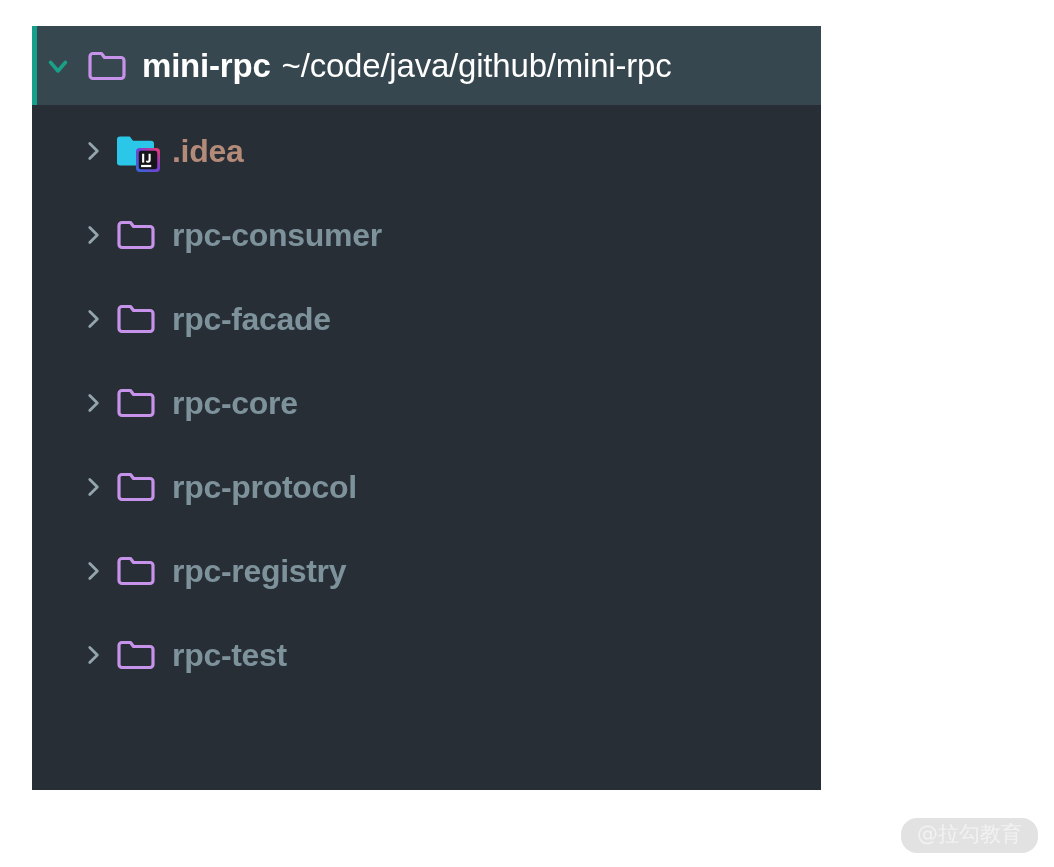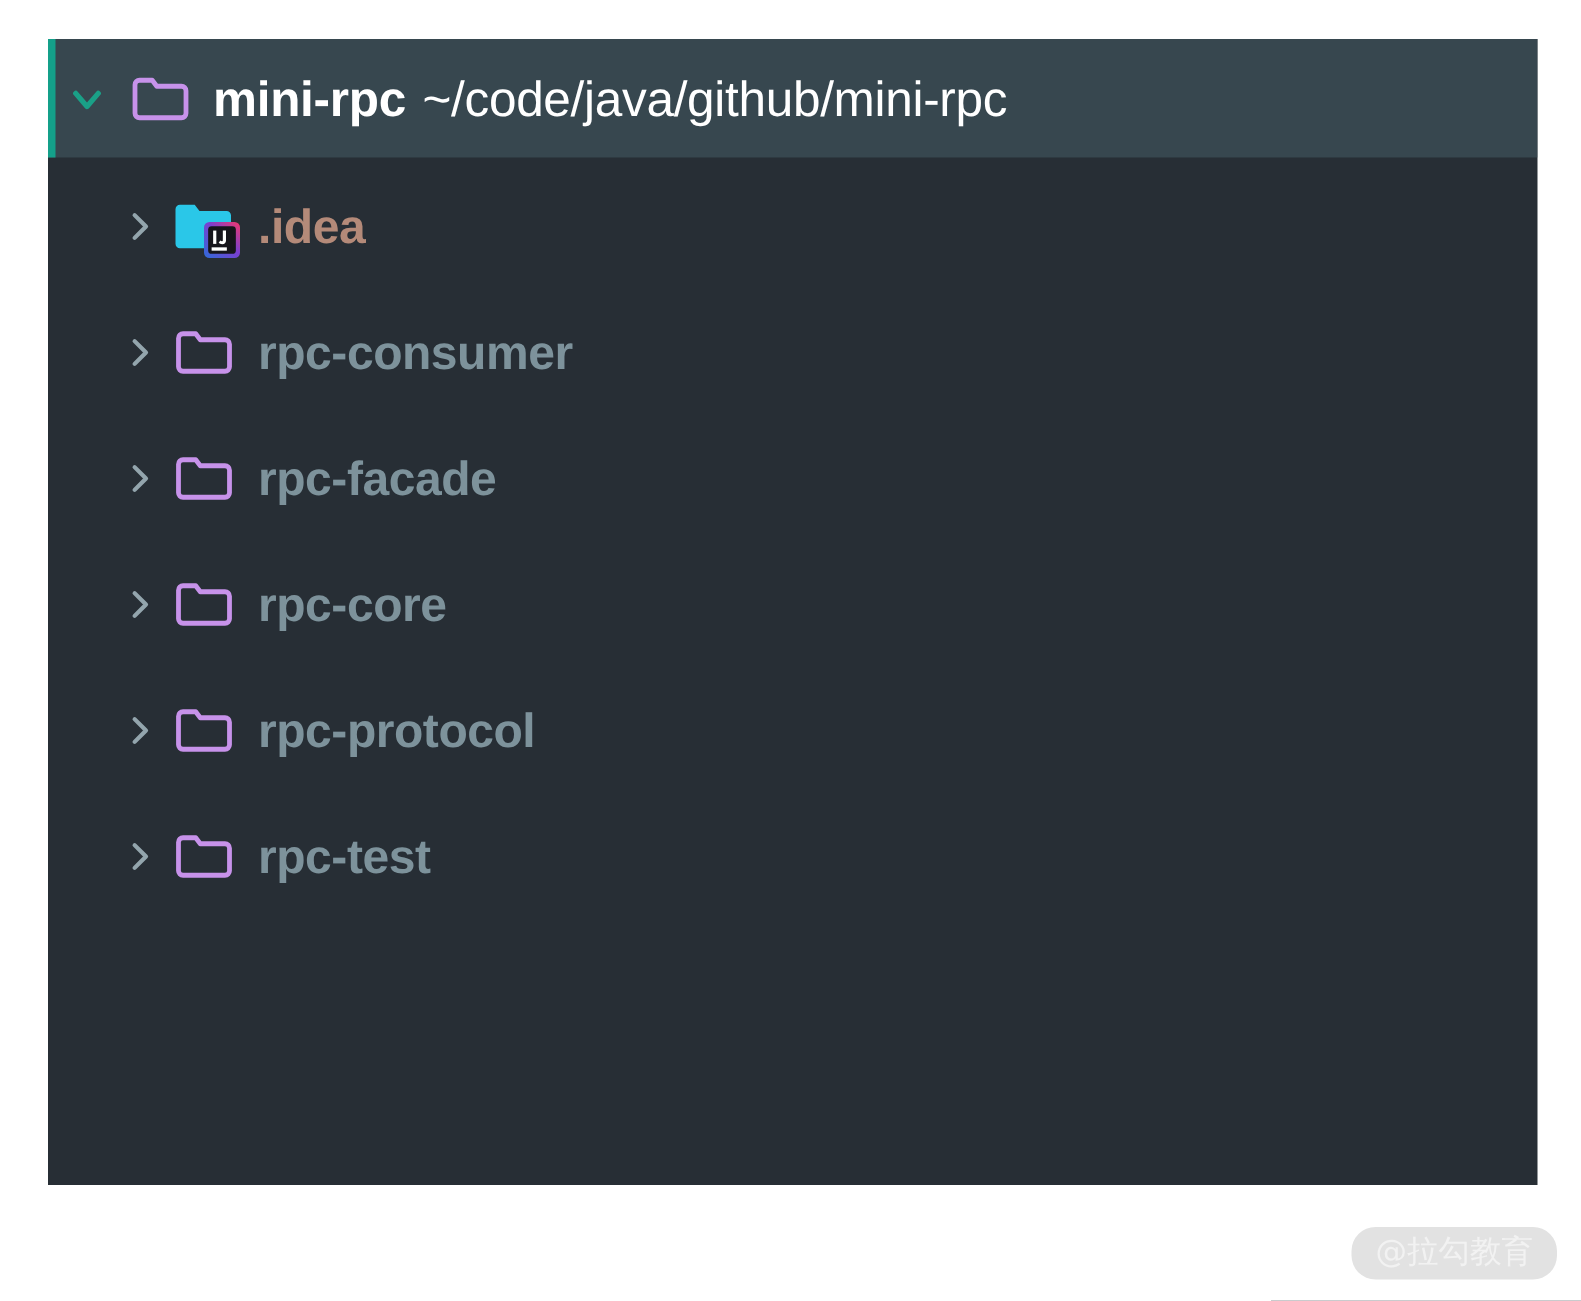--- a/index.html
+++ b/index.html
@@ -15,21 +15,21 @@
     overflow: hidden;
     font-family: "Liberation Sans", "DejaVu Sans", sans-serif;
     -webkit-font-smoothing: antialiased;
   }
 
   
   .tree-panel {
     position: absolute;
     left: 32px;
     top: 26px;
-    width: 993px;
+    width: 789px;
     height: 764px;
     background: #272e35;
     overflow: hidden;
   }
 
   
   .tree-header {
     position: relative;
     height: 79px;
     background: #37474f;
@@ -246,20 +246,33 @@
       </span>
       <span class="row-icon">
         <svg width="40" height="34" viewBox="0 0 40 34" fill="none">
           <path d="M3 7.5a3 3 0 0 1 3-3h8.5l3 4H34a3 3 0 0 1 3 3v15a3 3 0 0 1-3 3H6a3 3 0 0 1-3-3z" stroke="#c792ea" stroke-width="3.2" stroke-linejoin="round"></path>
         </svg>
       </span>
       <span class="row-label dir-normal">rpc-protocol</span>
     </div>
 
 
+    <div class="tree-row">
+      <span class="row-chevron">
+        <svg width="26" height="26" viewBox="0 0 24 24" fill="none" stroke="#93a5ad" stroke-width="2.6" stroke-linecap="round" stroke-linejoin="round">
+          <polyline points="9 5 16 12 9 19"></polyline>
+        </svg>
+      </span>
+      <span class="row-icon">
+        <svg width="40" height="34" viewBox="0 0 40 34" fill="none">
+          <path d="M3 7.5a3 3 0 0 1 3-3h8.5l3 4H34a3 3 0 0 1 3 3v15a3 3 0 0 1-3 3H6a3 3 0 0 1-3-3z" stroke="#c792ea" stroke-width="3.2" stroke-linejoin="round"></path>
+        </svg>
+      </span>
+      <span class="row-label dir-normal">rpc-registry</span>
+    </div>
 
     <div class="tree-row">
       <span class="row-chevron">
         <svg width="26" height="26" viewBox="0 0 24 24" fill="none" stroke="#93a5ad" stroke-width="2.6" stroke-linecap="round" stroke-linejoin="round">
           <polyline points="9 5 16 12 9 19"></polyline>
         </svg>
       </span>
       <span class="row-icon">
         <svg width="40" height="34" viewBox="0 0 40 34" fill="none">
           <path d="M3 7.5a3 3 0 0 1 3-3h8.5l3 4H34a3 3 0 0 1 3 3v15a3 3 0 0 1-3 3H6a3 3 0 0 1-3-3z" stroke="#c792ea" stroke-width="3.2" stroke-linejoin="round"></path>

